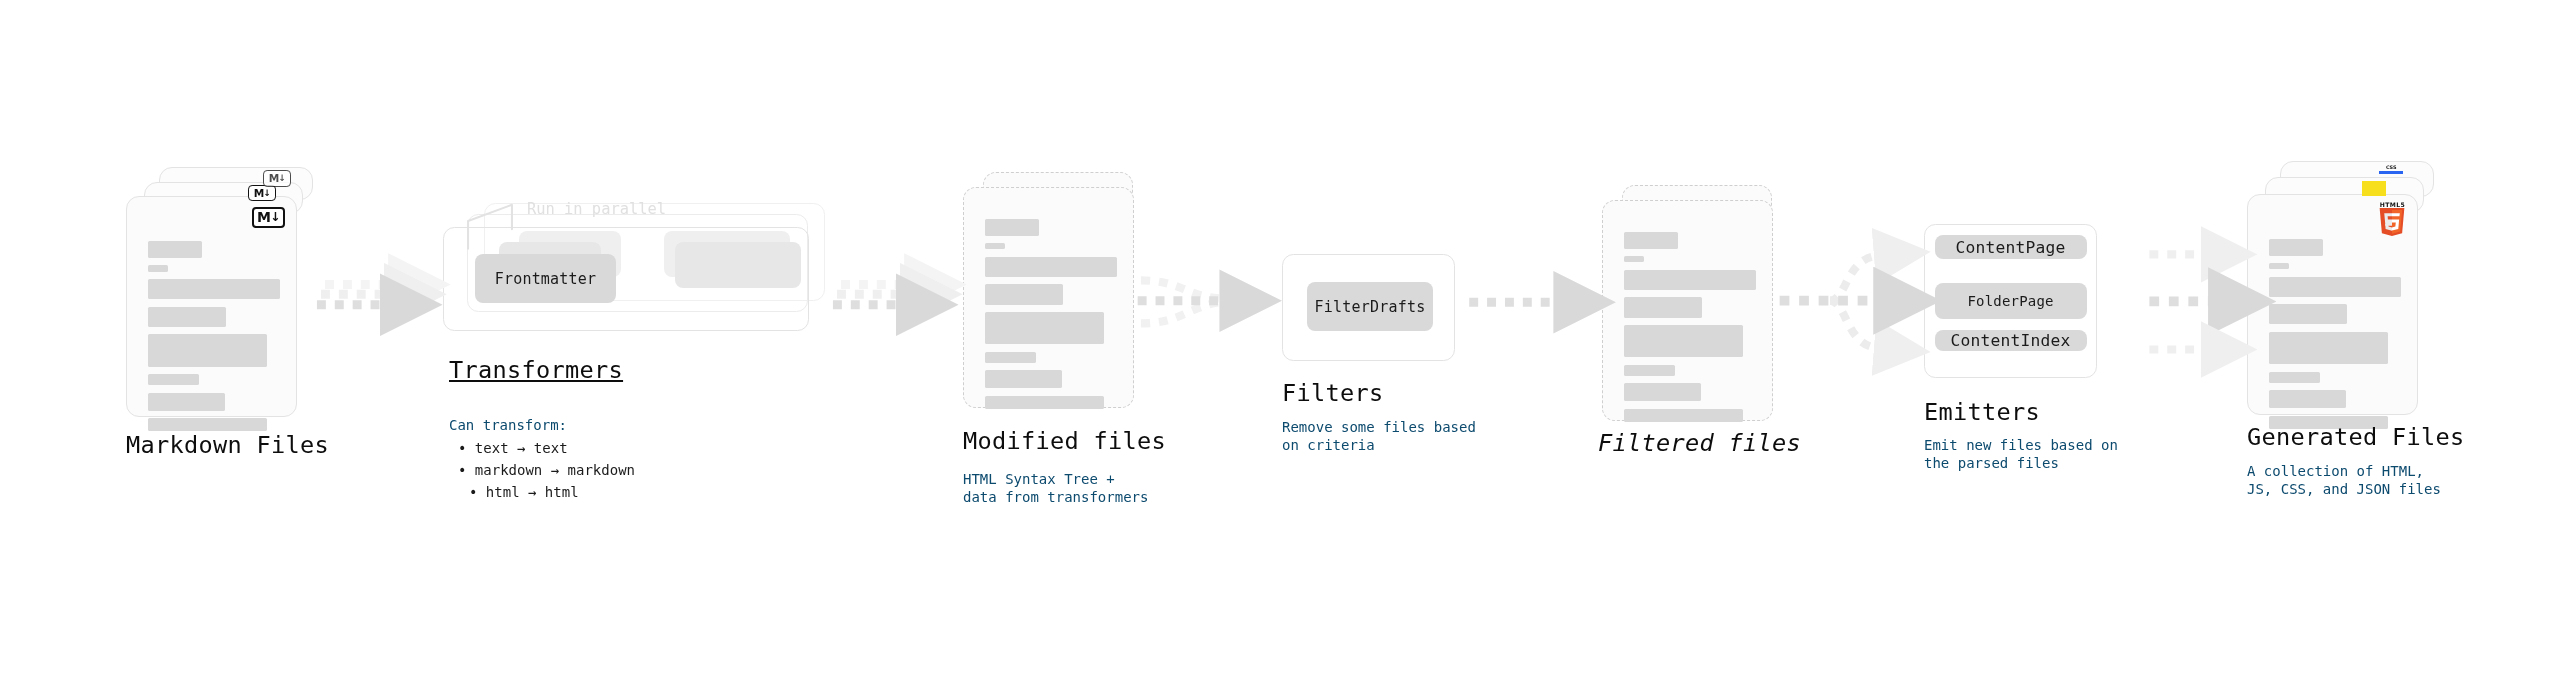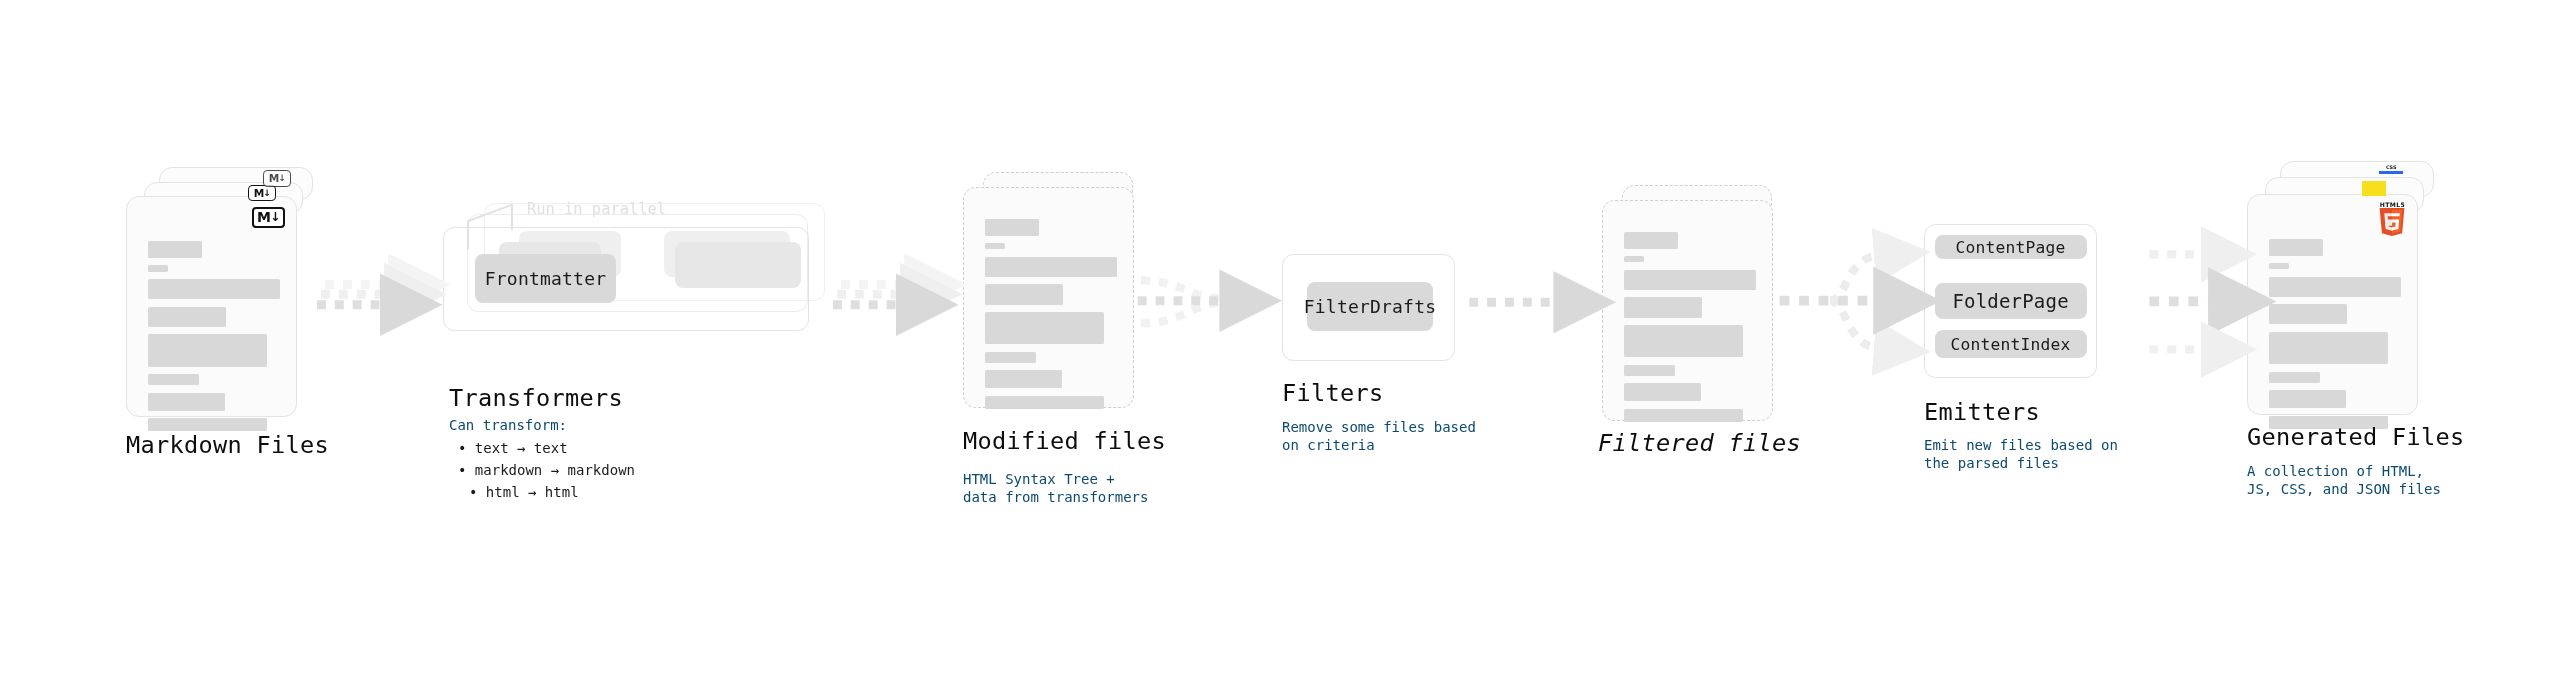--- a/index.html
+++ b/index.html
@@ -65,21 +65,21 @@
     background: transparent;
   }
   .groupbox.ghost2 { border-color: #f0f0f0; }
   .groupbox.ghost1 { border-color: #ececec; }
 
   .pill {
     position: absolute;
     background: #d9d9d9;
     border-radius: 8.1px;
     display: flex; align-items: center; justify-content: center;
-    font-size: 18px; color: #1b1b1b;
+    font-size: 15px; color: #1b1b1b;
     letter-spacing: 0.2px;
     white-space: nowrap;
   }
   .pill.g2 { background: #efefef; color: transparent; }
   .pill.g1 { background: #e7e7e7; color: transparent; }
 
   
   .title {
     position: absolute;
     font-size: 23.6px; color: #0d0d0d; white-space: nowrap; letter-spacing: 0.3px;
@@ -131,21 +131,21 @@
     <div class="pill g2" style="left:76px; top:28px; width:102px; height:46px;">x</div>
     <div class="pill g1" style="left:56px; top:39px; width:102px; height:46px;">x</div>
     <div class="pill g2" style="left:221px; top:28px; width:126px; height:46px;">x</div>
     <div class="pill g1" style="left:232px; top:39px; width:126px; height:46px;">x</div>
 
     <div class="pill" style="left:32px; top:51px; width:141px; height:49px;">Frontmatter</div>
   </div>
 
   <div class="annot" style="left:527px; top:200px;">Run in parallel</div>
 
-  <div class="title" style="left:449px; top:384px;">Transformers</div>
+  <div class="title" style="left:449px; top:356px;text-decoration:underline;">Transformers</div>
   <div class="sub" style="left:449px; top:416px;">Can transform:</div>
   <div class="bullets" style="left:458px; top:439px;">• text → text</div>
   <div class="bullets" style="left:458px; top:461px;">• markdown → markdown</div>
   <div class="bullets" style="left:458px; top:483px;margin-left:11px;">• html → html</div>
 
   <div class="stack node" style="left:963px; top:172px; width:179px; height:244px;">
     <div class="doc dashed" style="left:19.5px; top:0px; width:150px; height:32.5px;"></div>
     <div class="doc dashed" style="left:0px; top:14.6px; width:171px; height:221px;">
       <div class="lines" style="top:31px;">
         <div class="ln" style="width:54px;  height:17px;"></div>
@@ -184,22 +184,22 @@
         <div class="ln" style="width:77px;  height:18px;"></div>
         <div class="ln" style="width:119px; height:13px; margin-bottom:0;"></div>
       </div>
     </div>
   </div>
   <div class="title" style="left:1598px; top:429px;font-style:italic;">Filtered files</div>
 
   <div class="node" style="left:1924px; top:224px; width:175px; height:158px;">
     <div class="groupbox" style="left:0px; top:0px; width:173px; height:154px;"></div>
     <div class="pill" style="left:10.6px; top:11.4px; width:152px; height:24px; font-size:16.3px;">ContentPage</div>
-    <div class="pill" style="left:10.6px; top:59px; width:152px; height:36px; font-size:19px;">FolderPage</div>
-    <div class="pill" style="left:10.6px; top:106px; width:152px; height:28px; font-size:16.3px;">ContentIndex</div>
+    <div class="pill" style="left:10.6px; top:59px; width:152px; height:36px; font-size:14px;">FolderPage</div>
+    <div class="pill" style="left:10.6px; top:106px; width:152px; height:21px; font-size:16.3px;">ContentIndex</div>
   </div>
   <div class="title" style="left:1924px; top:398px;">Emitters</div>
   <div class="sub" style="left:1924px; top:436px;">Emit new files based on
 the parsed files</div>
 
   <div class="stack node" style="left:2247px; top:161px; width:187px; height:260px;">
     <div class="doc back2" style="left:32.5px; top:0px;  width:154px; height:36px;"></div>
     <div class="doc back1" style="left:18px; top:16.3px; width:159px; height:36px;"></div>
     <div class="doc" style="left:0px; top:32.5px; width:171px; height:221px;">
       <div class="lines" style="top:44px;">

